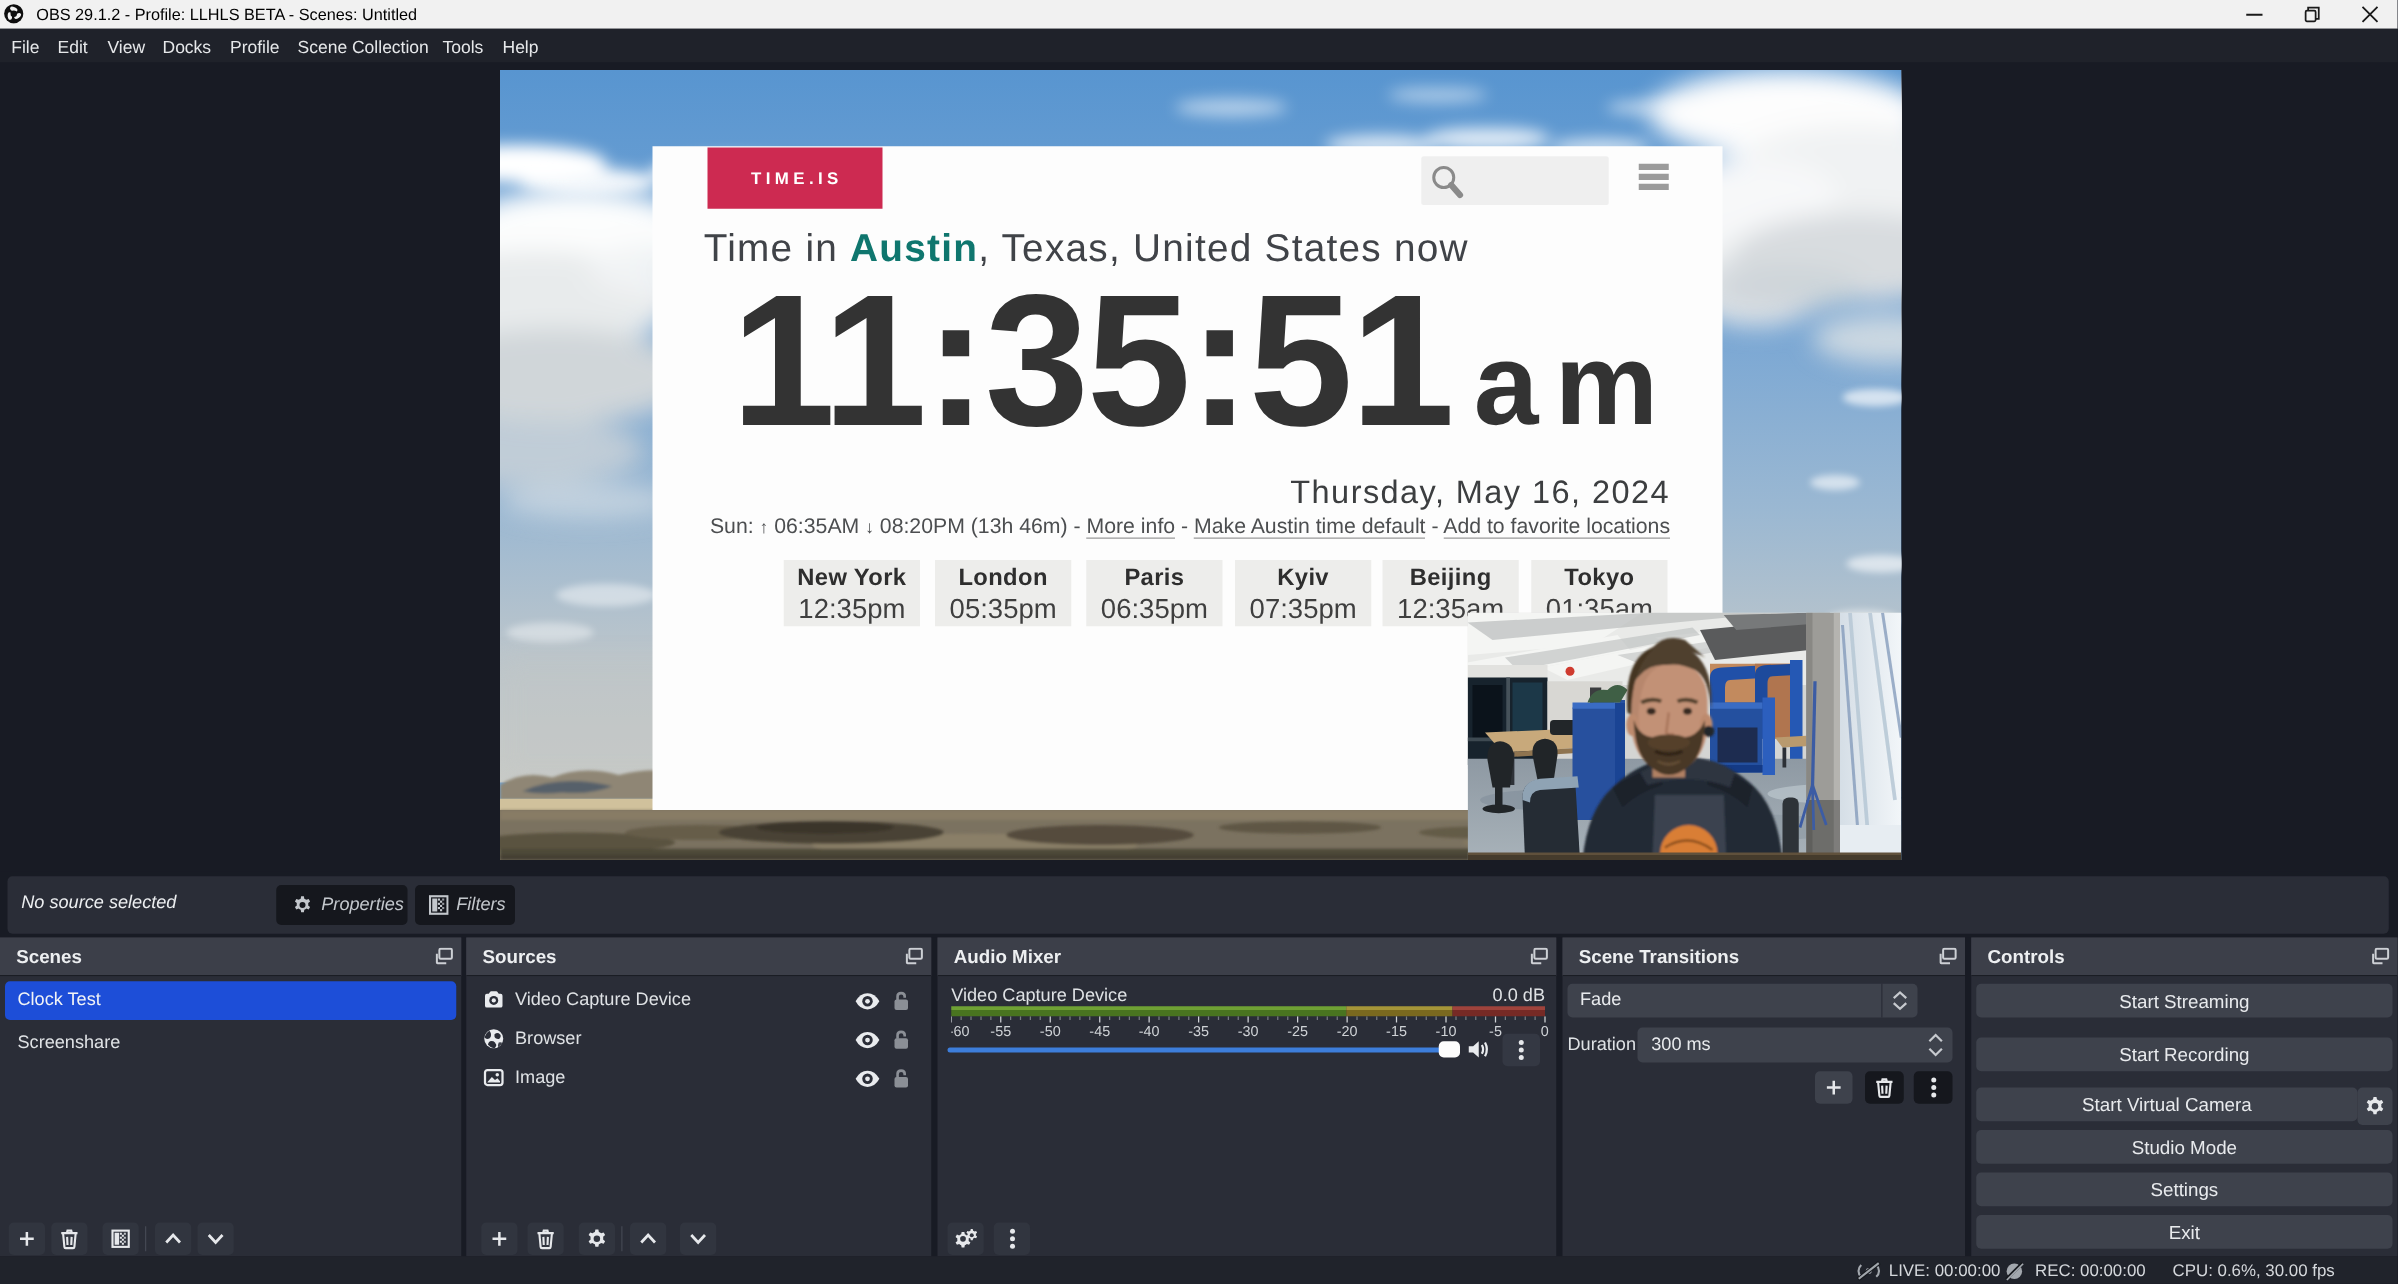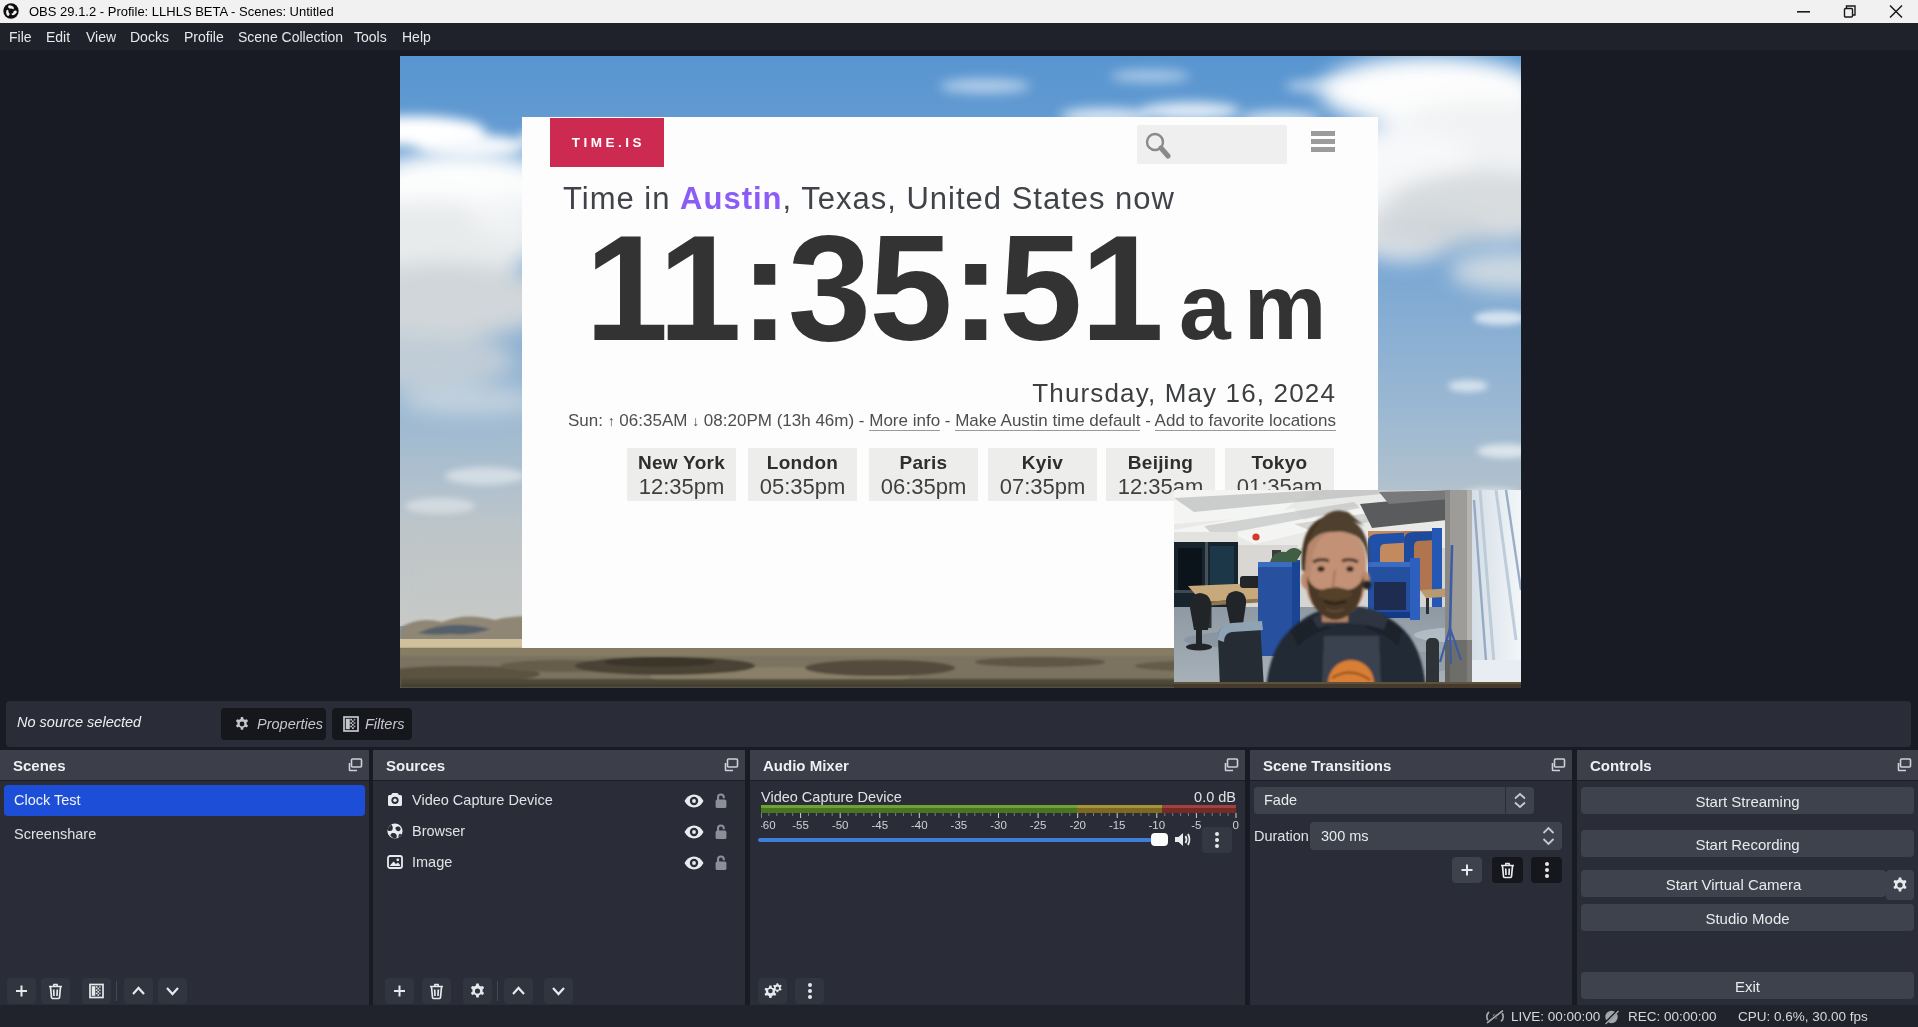--- a/index.html
+++ b/index.html
@@ -166,33 +166,33 @@
         <ellipse cx="480" cy="612" rx="75" ry="8" fill="#554c3c"></ellipse>
         <ellipse cx="640" cy="606" rx="65" ry="5" fill="#5f5745"></ellipse>
         <ellipse cx="790" cy="610" rx="55" ry="5" fill="#645b47"></ellipse>
         <ellipse cx="1020" cy="610" rx="75" ry="7" fill="#514938"></ellipse>
         <ellipse cx="1100" cy="616" rx="60" ry="8" fill="#5e5543"></ellipse>
         <rect x="0" y="623" width="1121" height="9" fill="#4e4838"></rect>
         <rect x="0" y="628" width="1121" height="4" fill="#433d31"></rect>
       </g>
     </svg>
     <div id="card">
-      <div class="abs" style="left:28px;top:1px;width:114px;height:49px;background:#cd2a51;color:#fff;font-weight:bold;font-size:13.5px;letter-spacing:3.5px;text-align:center;line-height:49px;text-indent:3px">TIME.IS</div>
+      <div class="abs" style="left:44px;top:1px;width:140px;height:49px;background:#cd2a51;color:#fff;font-weight:bold;font-size:13.5px;letter-spacing:3.5px;text-align:center;line-height:49px;text-indent:3px">TIME.IS</div>
       <div class="abs" style="left:615px;top:8px;width:150px;height:39px;background:#efefef;border-radius:2px">
         <svg width="30" height="32" style="position:absolute;left:5px;top:4px" viewBox="0 0 30 32">
           <circle cx="13" cy="13" r="8" fill="none" stroke="#8a8a8a" stroke-width="2.4"></circle>
           <path d="M19 19 L26 27" stroke="#8a8a8a" stroke-width="5" stroke-linecap="round"></path>
         </svg>
       </div>
       <div class="abs" style="left:789px;top:14px;width:24px;height:23px">
         <div style="position:absolute;top:0;width:24px;height:5px;background:#9b9b9b"></div>
         <div style="position:absolute;top:8px;width:24px;height:5px;background:#9b9b9b"></div>
         <div style="position:absolute;top:16px;width:24px;height:5px;background:#9b9b9b"></div>
       </div>
-      <div class="abs" style="left:41px;top:64px;font-size:31px;color:#404348;letter-spacing:1px">Time in <b style="color:#8b5cf6">Austin</b>, Texas, United States now</div>
+      <div class="abs" style="left:41px;top:64px;font-size:31px;color:#404348;letter-spacing:1px">Time in <b style="color:#0f766e">Austin</b>, Texas, United States now</div>
       <span class="abs" style="left:63px;top:96px;font-size:150px;letter-spacing:-1.9px;line-height:1;font-weight:bold;color:#333">11:35:51</span>
       <span class="abs" style="left:657px;top:144px;font-size:93px;letter-spacing:13px;line-height:1;font-weight:bold;color:#333">am</span>
       <div class="abs" style="left:0;top:261px;width:814px;text-align:right;font-size:26px;letter-spacing:1.15px;color:#3c3e40">Thursday, May 16, 2024</div>
       <div class="abs" style="left:0;top:294px;width:860px;text-align:center;font-size:17px;color:#4c4e50">Sun: <span style="font-size:14px">↑</span> 06:35AM <span style="font-size:14px">↓</span> 08:20PM (13h 46m) - <span style="border-bottom:1px solid #999">More info</span> - <span style="border-bottom:1px solid #999">Make Austin time default</span> - <span style="border-bottom:1px solid #999">Add to favorite locations</span></div>
       <div class="citybox" style="left:105px">
           <b>New York</b>
           <span>12:35pm</span>
         </div>
       <div class="citybox" style="left:226px">
           <b>London</b>
@@ -708,20 +708,21 @@
   <div class="cbtn" style="top:37px">Start Streaming</div>
   <div class="cbtn" style="top:80px">Start Recording</div>
   <div class="cbtn" style="top:120px;width:305px">Start Virtual Camera</div>
   <div class="btnlight" style="left:309px;top:120px;width:28px;height:30px"><svg width="28" height="30" viewBox="0 0 28 30">
         <g fill="#e6e8eb">
           <path d="M12.8 7.5 h2.4 l0.4 2.1 a5.6 5.6 0 0 1 1.8 1 l2-0.7 l1.2 2.1 l-1.6 1.4 a5.6 5.6 0 0 1 0 2.1 l1.6 1.4 l-1.2 2.1 l-2-0.7 a5.6 5.6 0 0 1 -1.8 1 l-0.4 2.1 h-2.4 l-0.4-2.1 a5.6 5.6 0 0 1 -1.8-1 l-2 0.7 l-1.2-2.1 l1.6-1.4 a5.6 5.6 0 0 1 0-2.1 l-1.6-1.4 l1.2-2.1 l2 0.7 a5.6 5.6 0 0 1 1.8-1 Z"></path>
         </g>
         <circle cx="14" cy="15" r="2.6" fill="#3e424c"></circle>
       </svg></div>
   <div class="cbtn" style="top:154px">Studio Mode</div>
+  <div class="cbtn" style="top:188px">Settings</div>
   <div class="cbtn" style="top:222px">Exit</div>
 </div>
 <div id="statusbar">
   <svg class="abs" style="left:1484px;top:3px" width="22" height="17" viewBox="0 0 22 17">
       <g stroke="#a2a7ad" stroke-width="1.7" fill="none">
         <path d="M5 4 Q2.8 6 2.8 8.7 Q2.8 11.4 5 13.4"></path>
         <path d="M17 4 Q19.2 6 19.2 8.7 Q19.2 11.4 17 13.4"></path>
         <circle cx="11" cy="8.7" r="2.4" fill="#a2a7ad" stroke="none"></circle>
       </g>
       <path d="M2.5 15.5 L19.5 2" stroke="#171a1f" stroke-width="3.4"></path>

